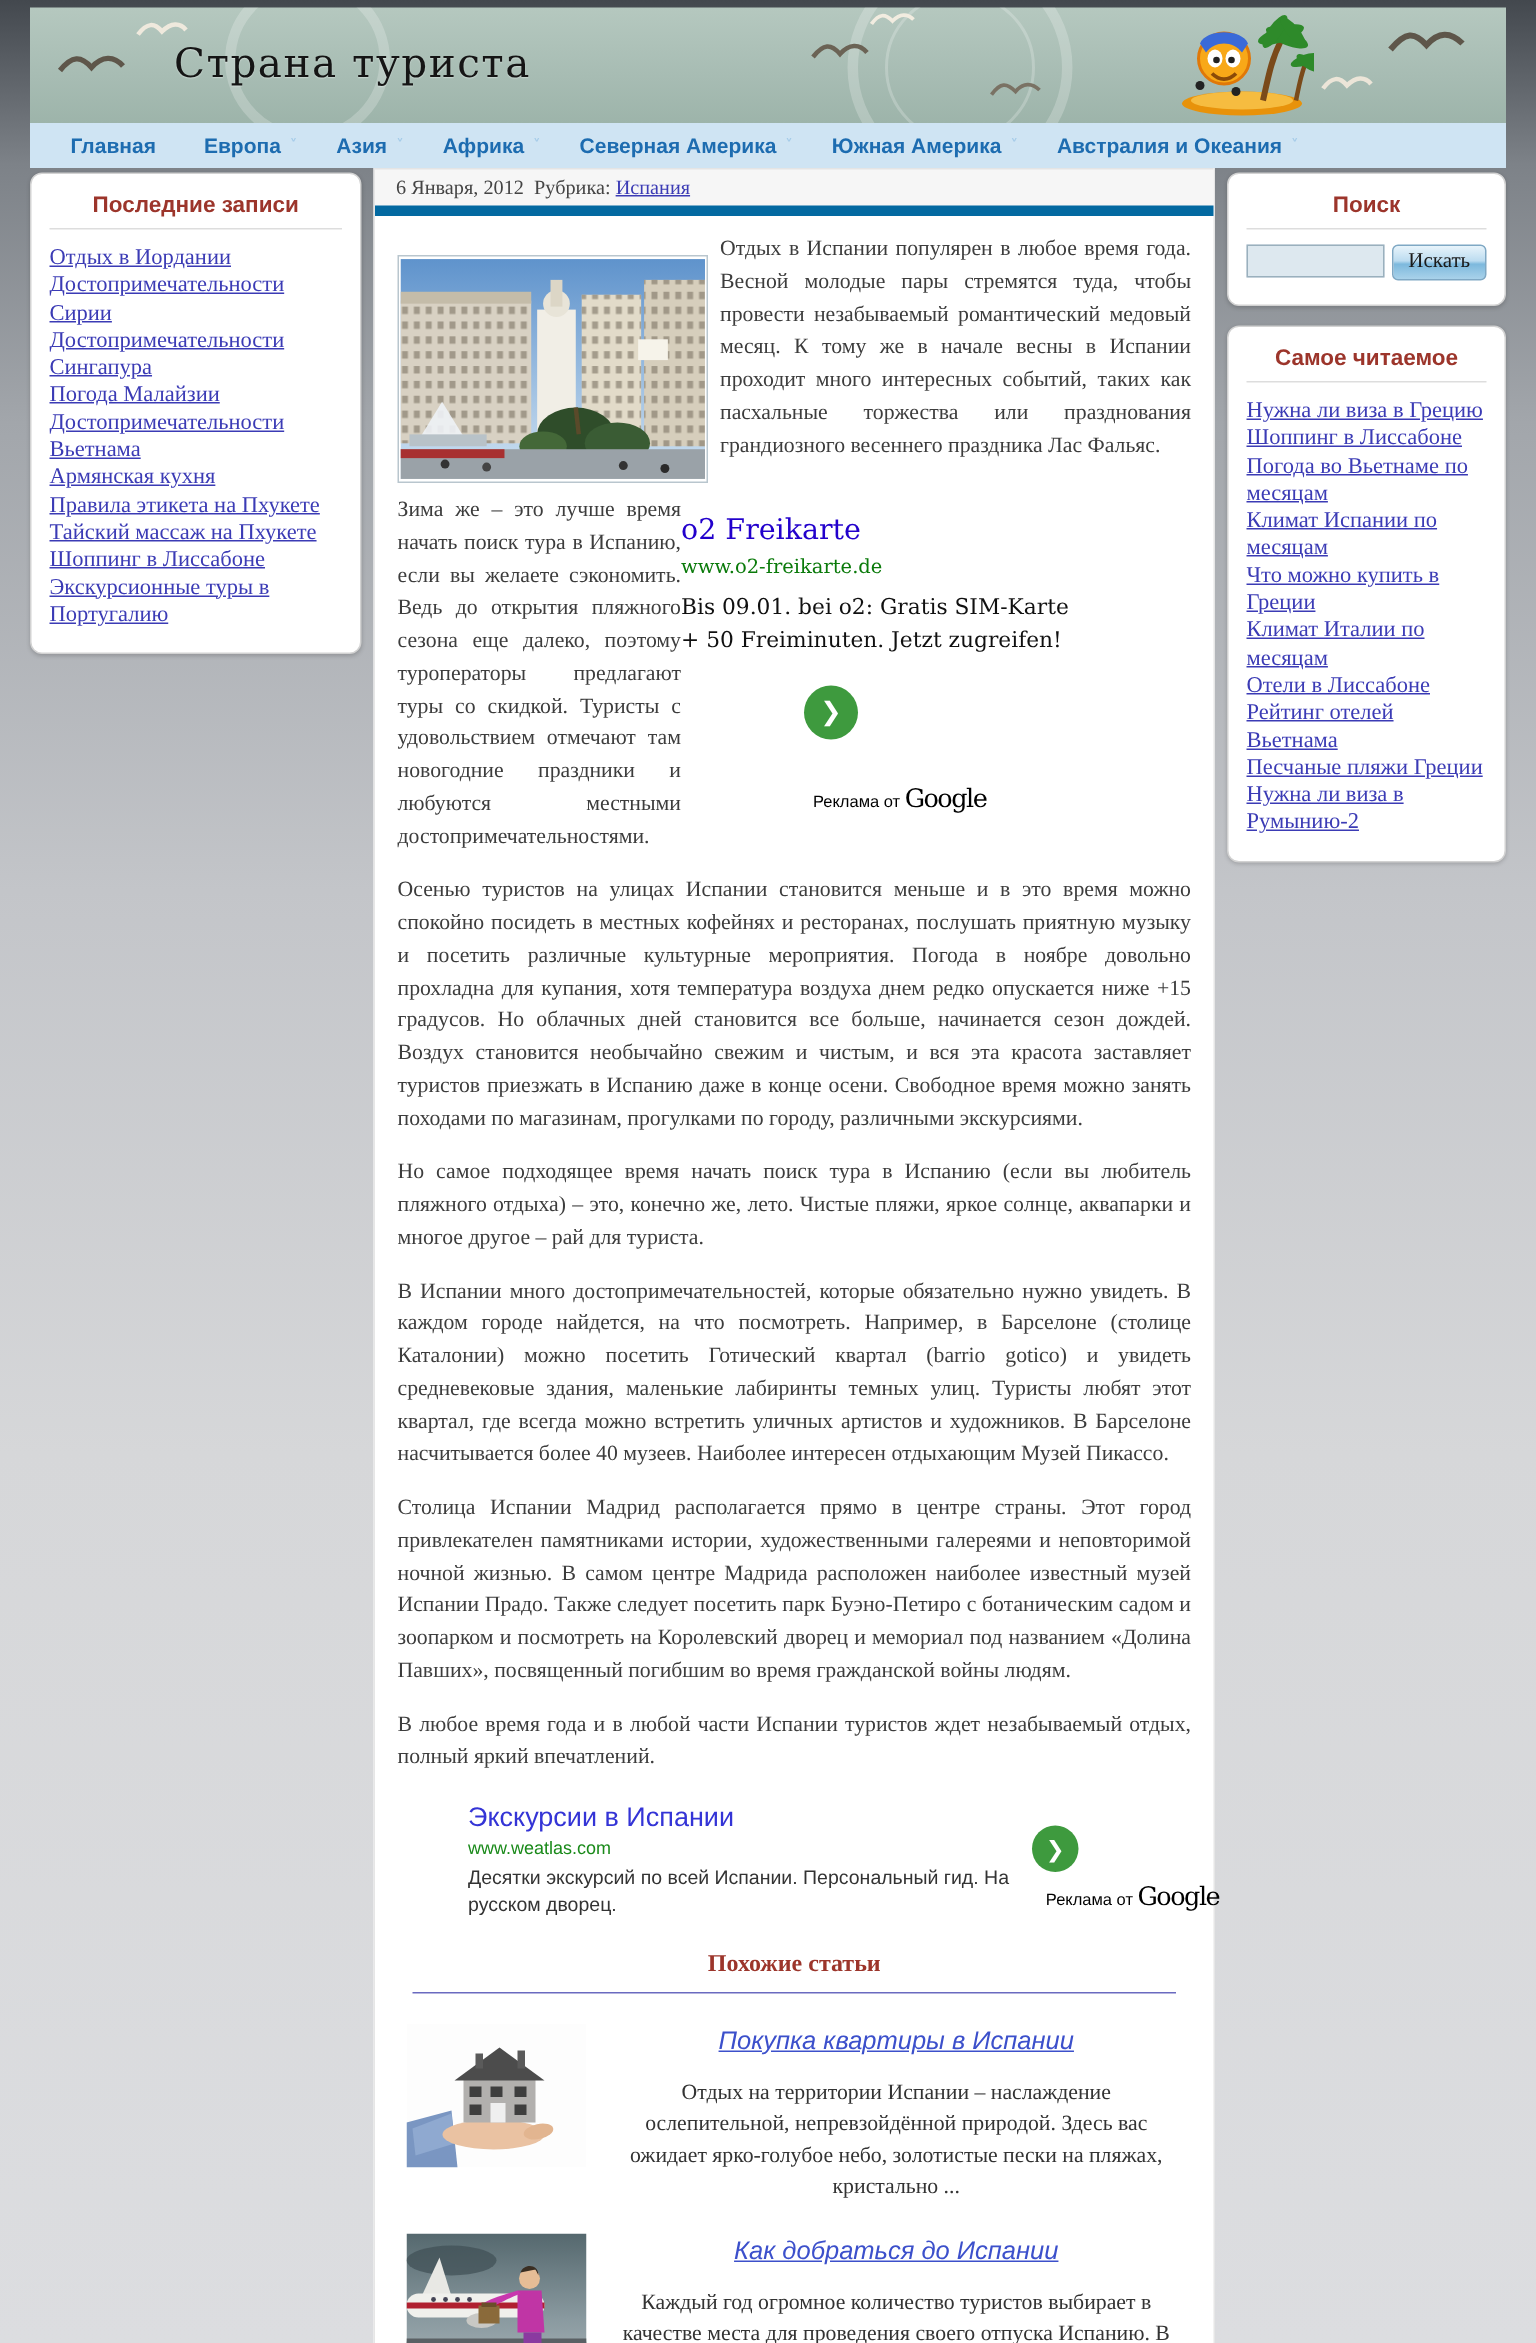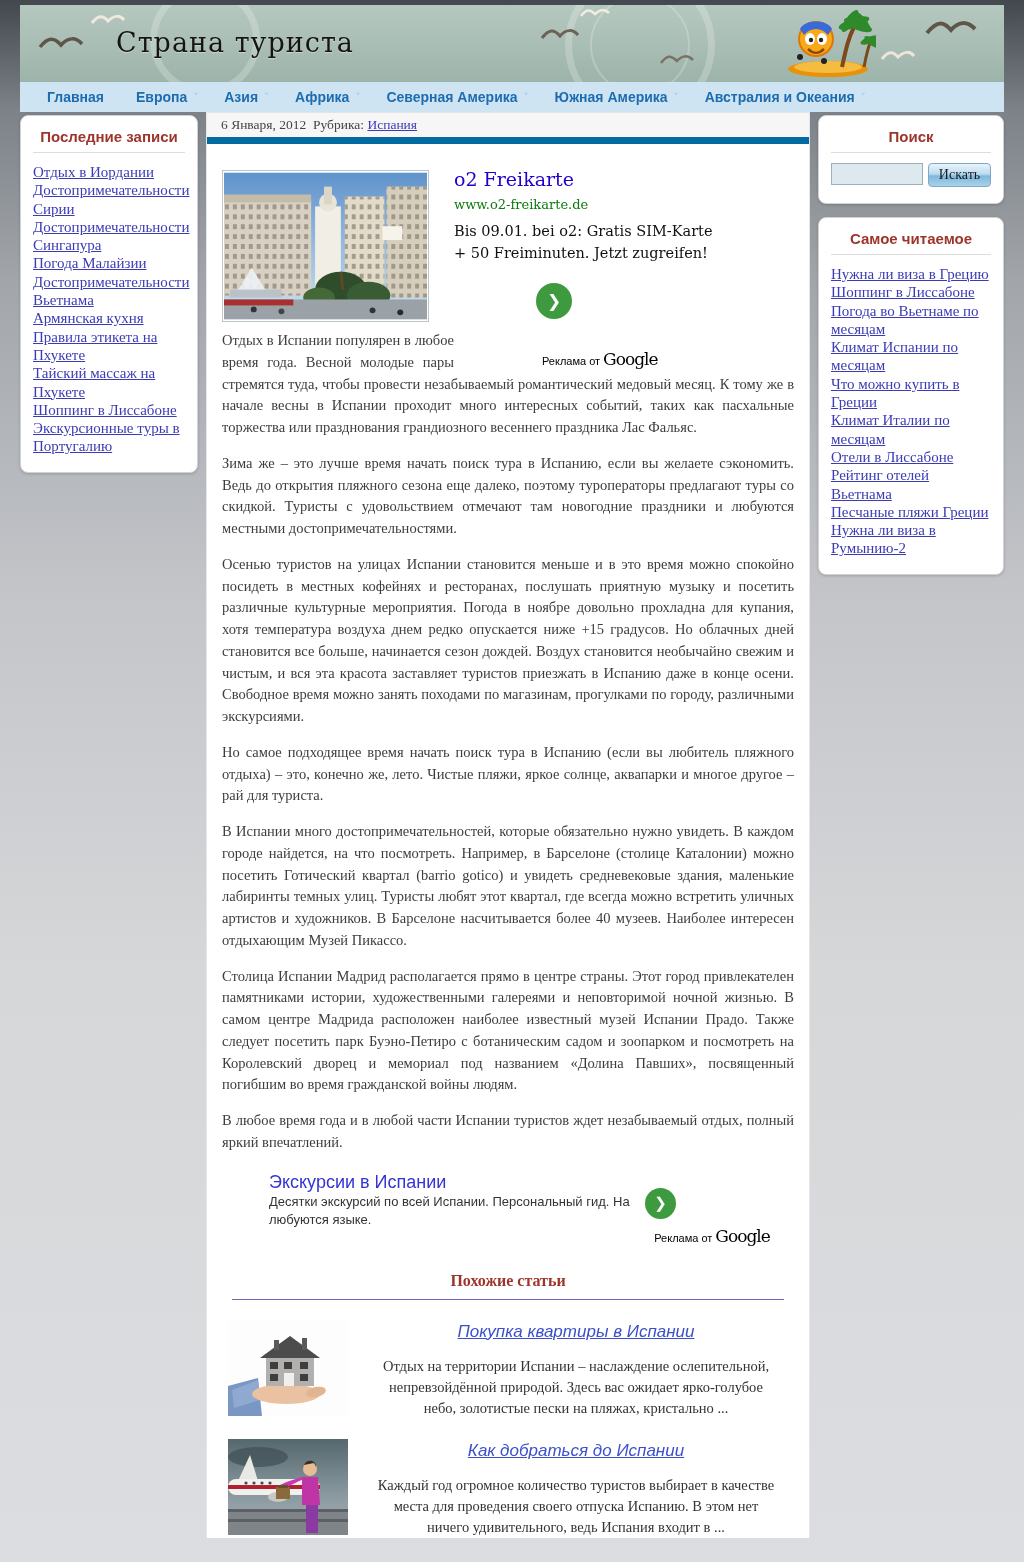--- a/index.html
+++ b/index.html
@@ -21,21 +21,21 @@
 
   
   .nav { height:30px; background:#cfe4f3; display:flex; align-items:center;padding-left:14px; }
   .nav-item { display:flex; align-items:center; padding:0 13px; color:#1d6cb0;
               font:bold 14px "Liberation Sans",sans-serif; cursor:pointer; white-space:nowrap; }
   .nav-item .arr { color:#a5cbe8; font-size:10px; margin-left:6px; font-family:"DejaVu Sans",sans-serif; }
   .nav-fill { flex:1; background:linear-gradient(90deg,#cfe4f3 0%,#d9ecd9 25%,#e6f3e3 100%); }
 
   
   .columns { display:flex; align-items:flex-start; min-height:1358px; }
-  .col-left { width:178px; flex:none; padding-top:3px; }
+  .col-left { width:221px; flex:none; padding-top:3px; }
   .col-right { width:186px; flex:none; padding-top:3px; }
   .card { background:#fff; border:1px solid #d2d2d2; border-radius:8px;
           box-shadow:0 1px 3px rgba(0,0,0,.18); padding:10px 12px 16px; }
   .card h3 { margin:2px 0 0; text-align:center; color:#9c352b;
              font:bold 15px "Liberation Sans",sans-serif; border-bottom:1px solid #ddd; padding-bottom:7px; }
   .linklist { margin:10px 0 0; padding:0; list-style:none; }
   .linklist li { margin:0; }
   .linklist a { color:#3b3bb5; text-decoration:underline; font-size:15px; line-height:1.22;
                 font-family:"Liberation Serif",serif; cursor:pointer; }
 
@@ -290,21 +290,22 @@
               <p>Зима же – это лучше время начать поиск тура в Испанию, если вы желаете сэкономить. Ведь до открытия пляжного сезона еще далеко, поэтому туроператоры предлагают туры со скидкой. Туристы с удовольствием отмечают там новогодние праздники и любуются местными достопримечательностями.</p>
               <p>Осенью туристов на улицах Испании становится меньше и в это время можно спокойно посидеть в местных кофейнях и ресторанах, послушать приятную музыку и посетить различные культурные мероприятия. Погода в ноябре довольно прохладна для купания, хотя температура воздуха днем редко опускается ниже +15 градусов. Но облачных дней становится все больше, начинается сезон дождей. Воздух становится необычайно свежим и чистым, и вся эта красота заставляет туристов приезжать в Испанию даже в конце осени. Свободное время можно занять походами по магазинам, прогулками по городу, различными экскурсиями.</p>
               <p>Но самое подходящее время начать поиск тура в Испанию (если вы любитель пляжного отдыха) – это, конечно же, лето. Чистые пляжи, яркое солнце, аквапарки и многое другое – рай для туриста.</p>
               <p>В Испании много достопримечательностей, которые обязательно нужно увидеть. В каждом городе найдется, на что посмотреть. Например, в Барселоне (столице Каталонии) можно посетить Готический квартал (barrio gotico) и увидеть средневековые здания, маленькие лабиринты темных улиц. Туристы любят этот квартал, где всегда можно встретить уличных артистов и художников. В Барселоне насчитывается более 40 музеев. Наиболее интересен отдыхающим Музей Пикассо.</p>
               <p>Столица Испании Мадрид располагается прямо в центре страны. Этот город привлекателен памятниками истории, художественными галереями и неповторимой ночной жизнью. В самом центре Мадрида расположен наиболее известный музей Испании Прадо. Также следует посетить парк Буэно-Петиро с ботаническим садом и зоопарком и посмотреть на Королевский дворец и мемориал под названием «Долина Павших», посвященный погибшим во время гражданской войны людям.</p>
               <p>В любое время года и в любой части Испании туристов ждет незабываемый отдых, полный яркий впечатлений.</p>
             </div>
 
           <div class="ad2">
             <div class="t">Экскурсии в Испании</div>
-            <div class="d">Десятки экскурсий по всей Испании. Персональный гид. На любуются языке.</div>
+            <div class="u">www.weatlas.com</div>
+            <div class="d">Десятки экскурсий по всей Испании. Персональный гид. На русском дворец.</div>
             <div class="adarrow">❯</div>
             <div class="adbadge">
               <span>Реклама от</span><span class="brand">Google</span>
             </div>
           </div>
 
           <h2 class="related-heading">Похожие статьи</h2>
 
           <div class="rel-item">
             <div class="rel-img">

